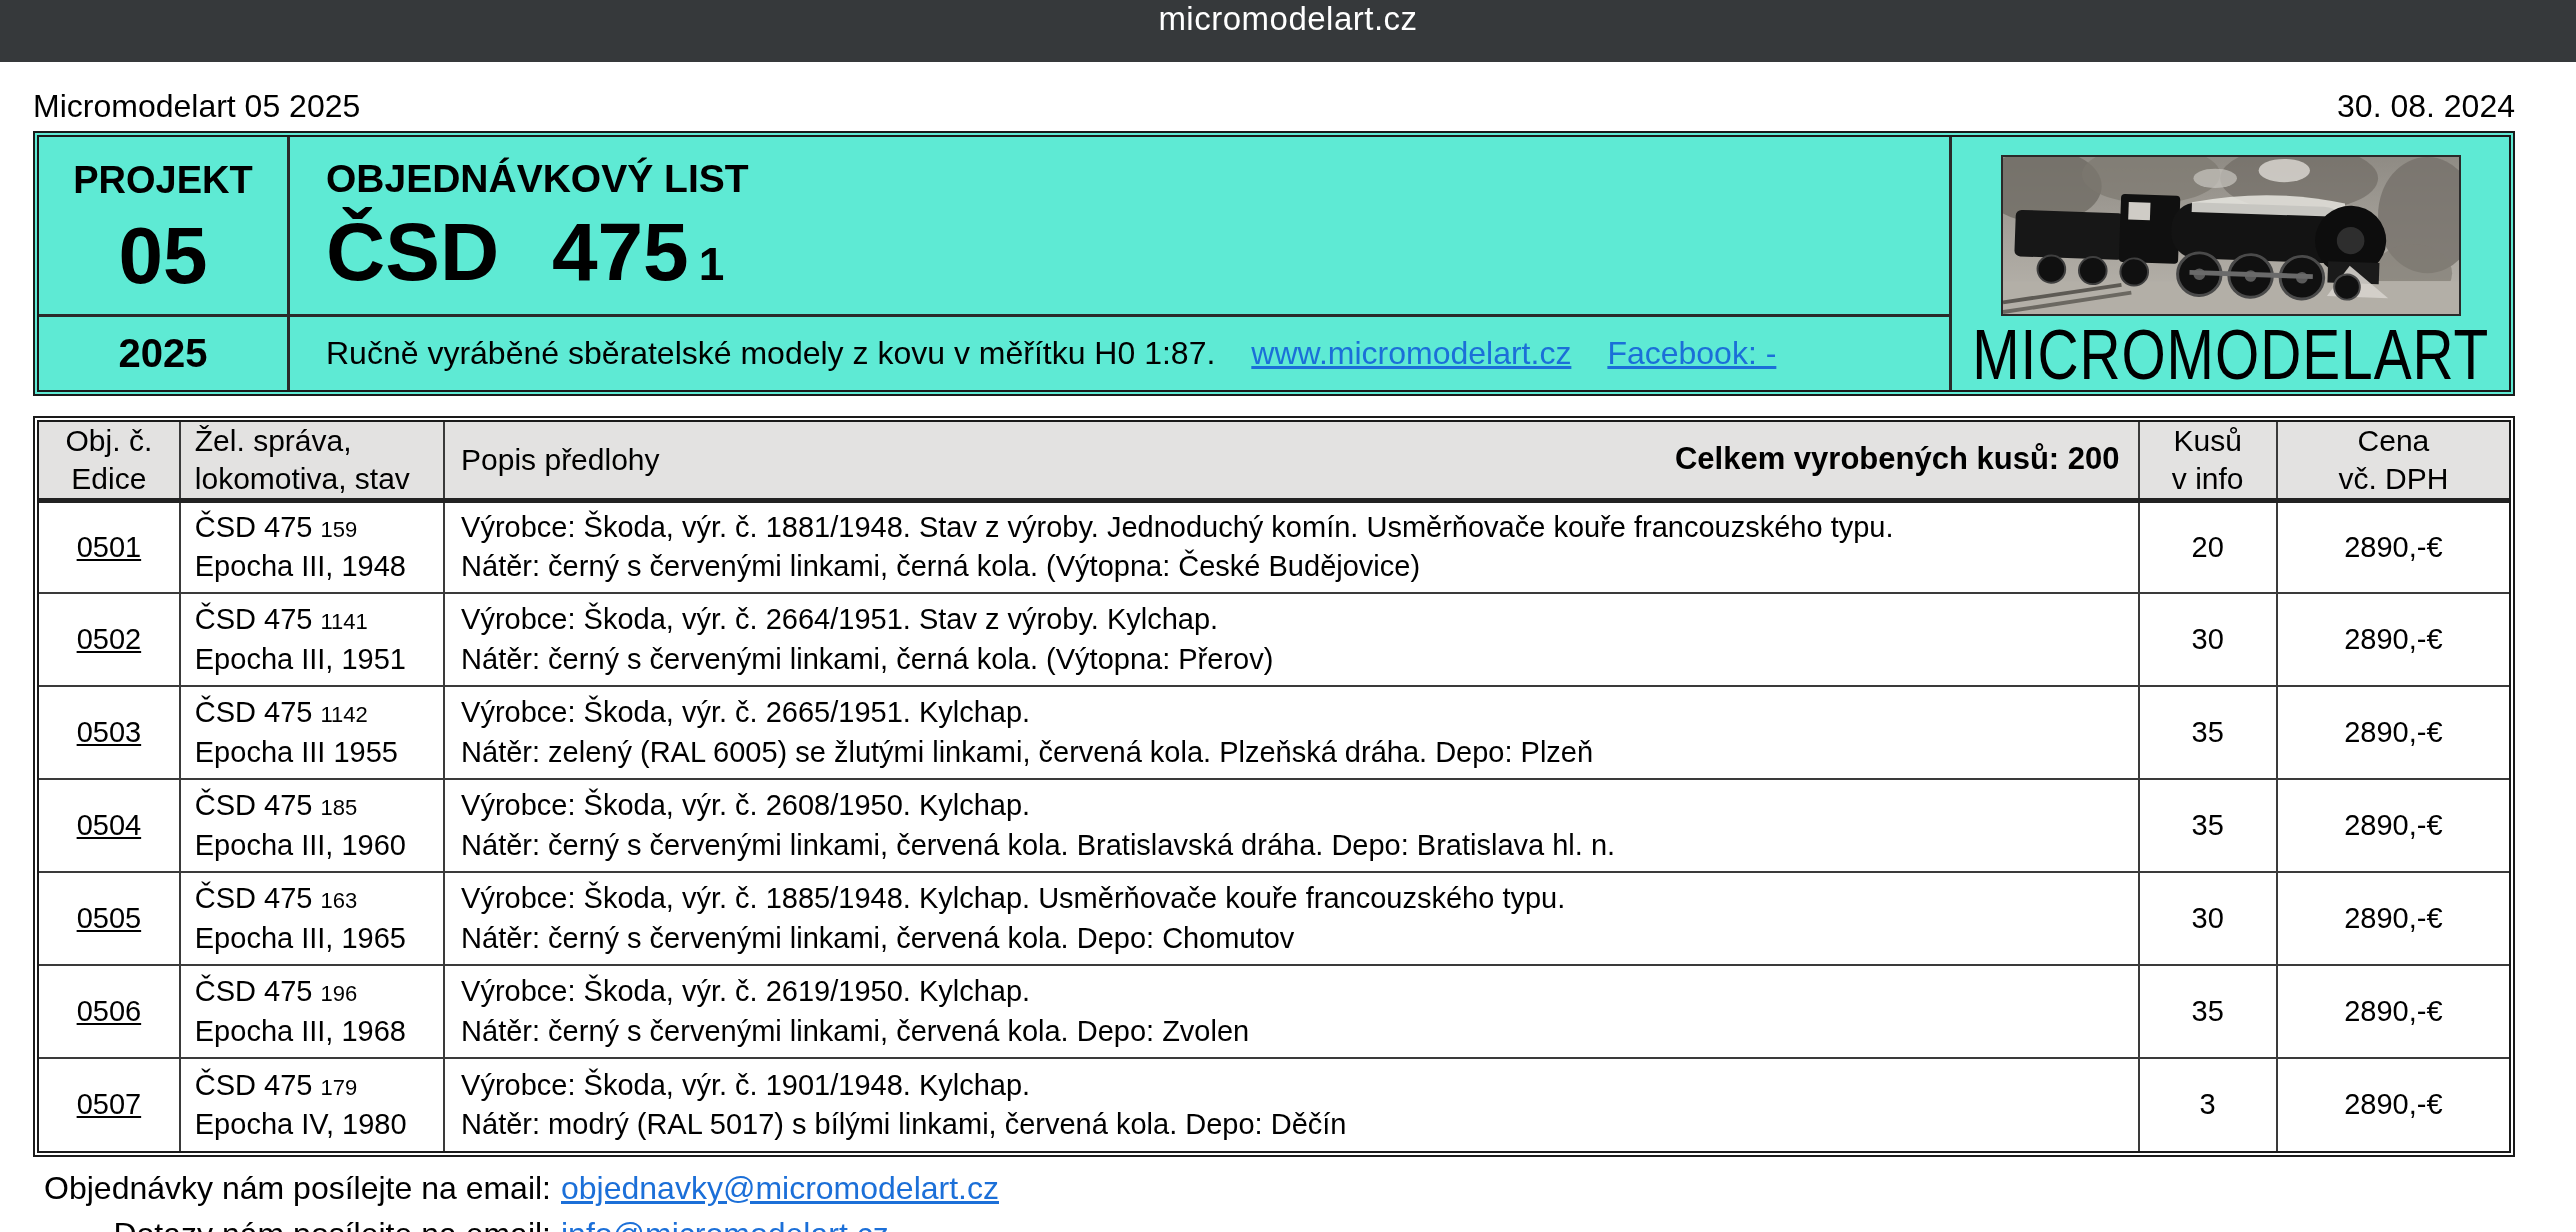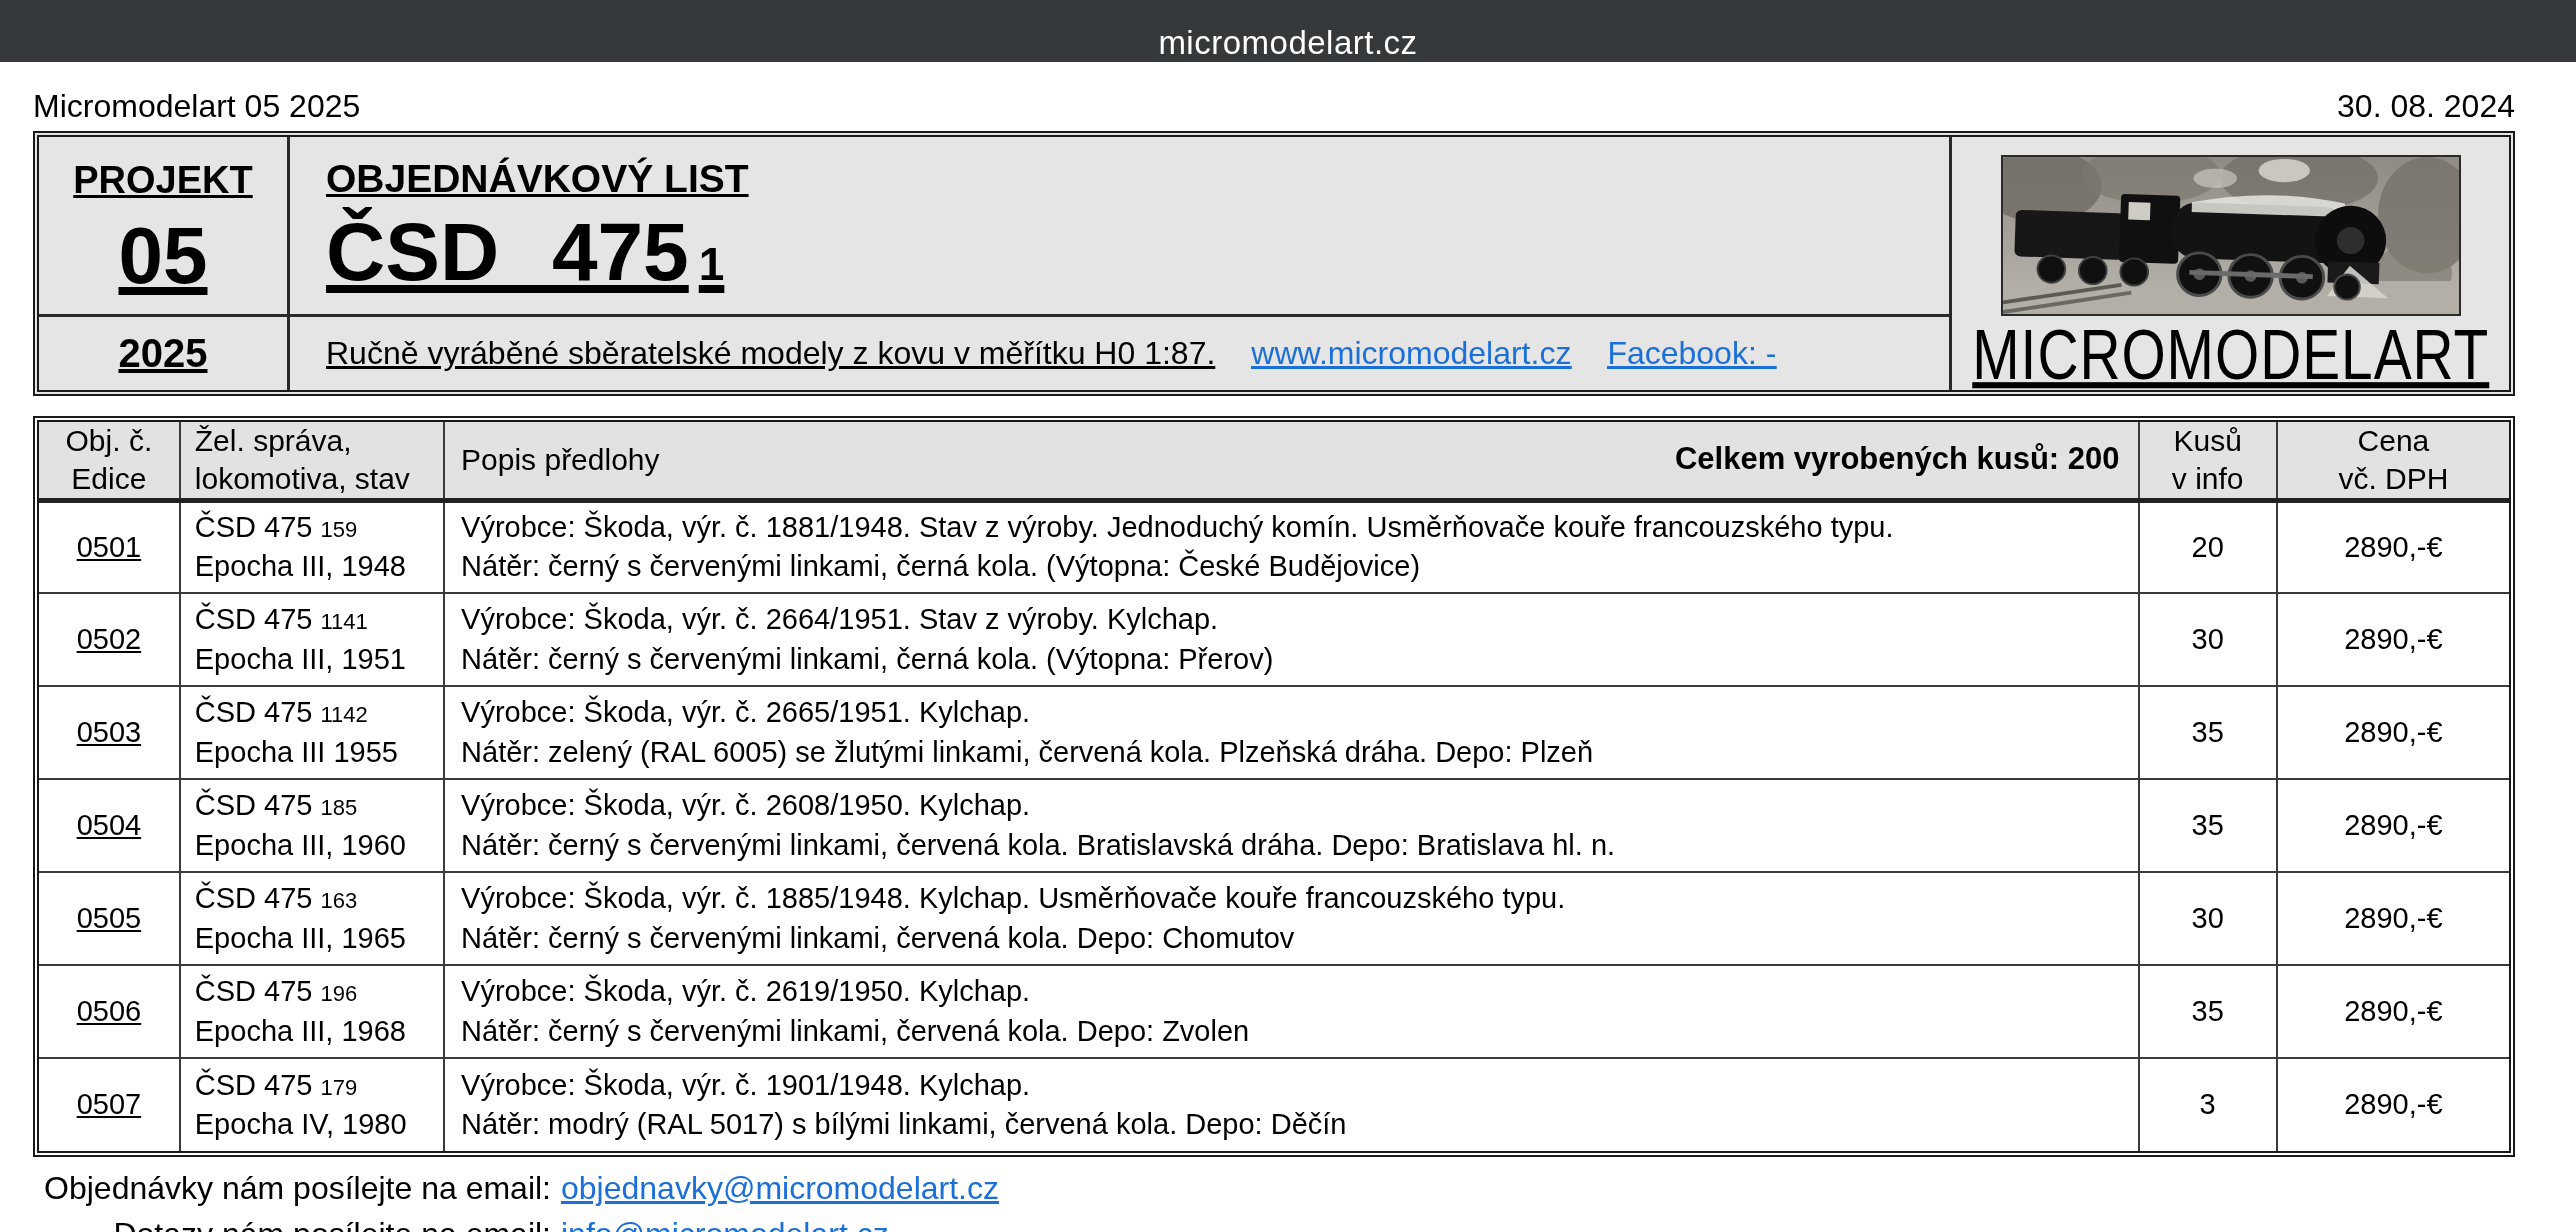--- a/index.html
+++ b/index.html
@@ -8,40 +8,39 @@
     width: 2576px; height: 1232px;
     background: #ffffff;
     font-family: "Liberation Sans", sans-serif;
     color: #000;
     overflow: hidden;
   }
   
   .topbar {
     width: 100%; height: 62px;
     background: var(--topbar-bg, #36393b);
-    display: flex; align-items: flex-end; justify-content: center;
+    display: flex; align-items: flex-start; justify-content: center;
   }
   .topbar-title { color: #fff; font-size: 33px; letter-spacing: 0.5px; }
 
   
   .page { width: 2482px; margin-left: 33px; }
 
   .meta-row {
     display: flex; justify-content: space-between; align-items: flex-end;
     margin-top: 26px; font-size: 32px;
   }
 
   
   .header-box {
     margin-top: 6px;
     border: 6px double #1a1a1a;
     display: flex;
     height: 265px;
-    background: #e5e5e5;
-    text-decoration: underline;
+    background: #5eead4;
   }
   .project-cell {
     width: 251px; border-right: 3px solid #2a2a2a;
     display: flex; flex-direction: column; text-align: center;
   }
   .project-top { flex: 1; display: flex; flex-direction: column; justify-content: flex-start; }
   .project-label { font-size: 38px; font-weight: bold; margin-top: 22px; }
   .project-number { font-size: 80px; font-weight: bold; margin-top: 14px; line-height: 1; }
   .project-bottom {
     height: 76px; border-top: 3px solid #2a2a2a;

